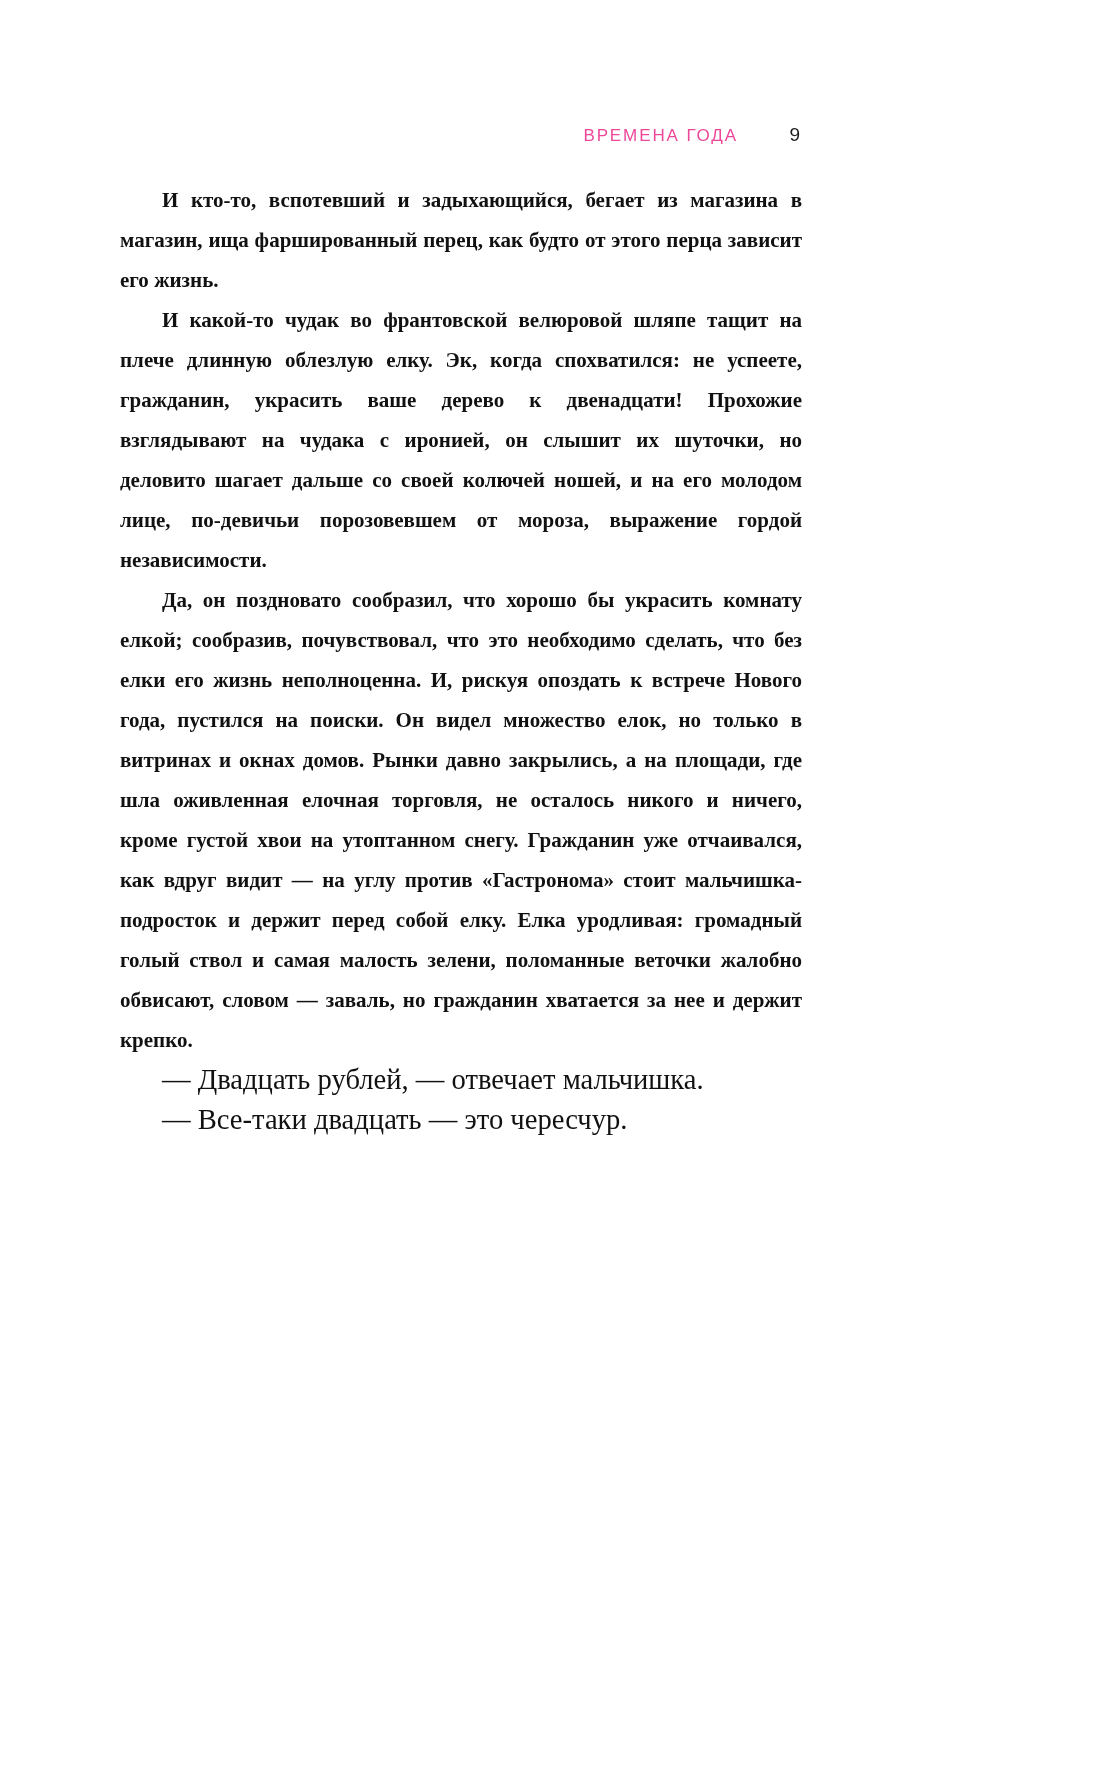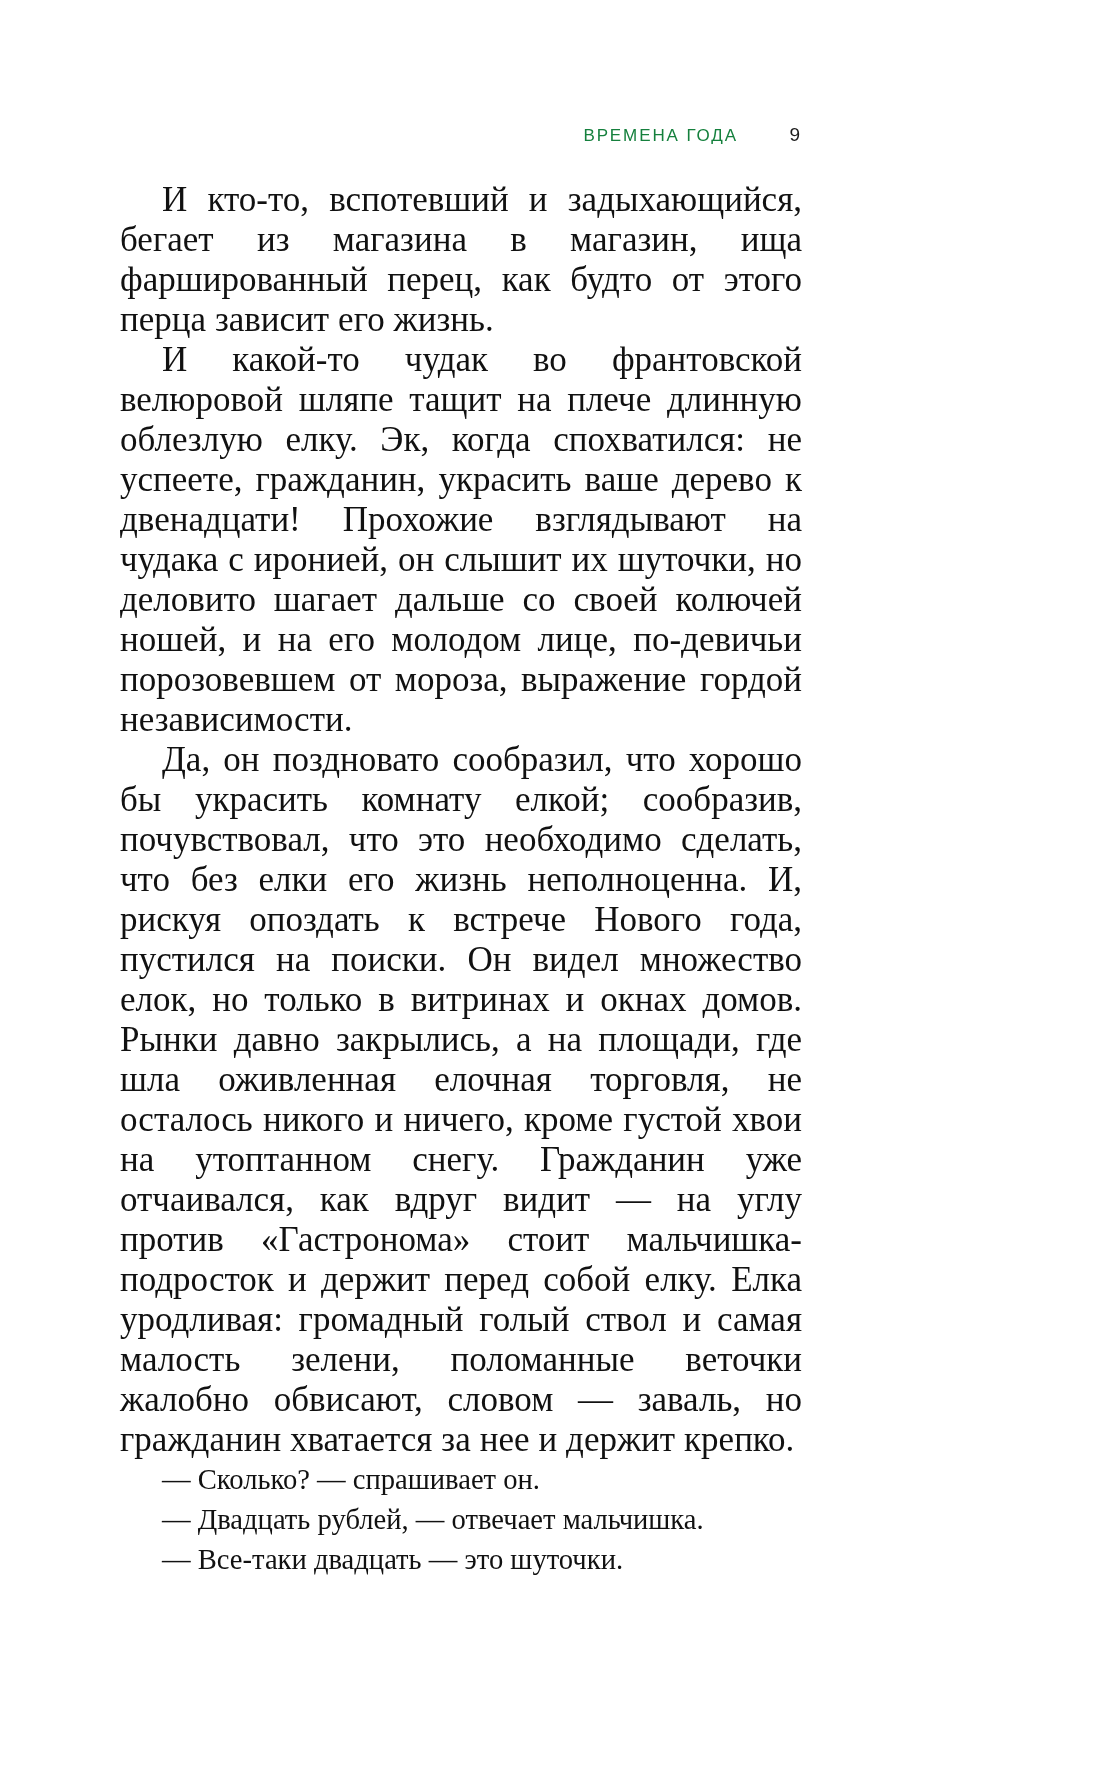--- a/index.html
+++ b/index.html
@@ -35,21 +35,21 @@
     width: 680px;
     display: flex;
     align-items: baseline;
     justify-content: flex-end;
     font-family: "Liberation Sans", "DejaVu Sans", sans-serif;
   }
   .running-head .title {
     font-size: 17px;
     letter-spacing: 1.9px;
     text-transform: uppercase;
-    color: #15803d;
+    color: #ec4899;
     font-weight: 400;
     white-space: nowrap;
     margin-left: 27px;
   }
   .running-head .folio {
     font-size: 19px;
     color: #1b1b1b;
     font-weight: 400;
     margin-left: 44px;
     min-width: 18px;
@@ -60,27 +60,28 @@
   
   .textblock {
     position: absolute;
     left: 120px;
     top: 180px;
     width: 682px;
   }
 
   p.para {
     margin: 0;
-    font-size: 35px;
+    font-size: 21px;
     line-height: 40px;
     text-align: justify;
     text-justify: inter-word;
     text-indent: 42px;
     hyphens: manual;
     word-spacing: 0.2px;
+    font-weight: bold;
   }
   
   p.dialogue {
     margin: 0;
     font-size: 28.6px;
     line-height: 40px;
     text-align: justify;
     text-indent: 42px;
   }
 </style>
@@ -91,18 +92,17 @@
 
   <div class="running-head">
     <span class="title">ВРЕМЕНА ГОДА</span>
     <span class="folio">9</span>
   </div>
 
   <div class="textblock">
     <p class="para">И кто-то, вспотевший и задыхающийся, бегает из магазина в магазин, ища фаршированный перец, как будто от этого перца зависит его жизнь.</p>
     <p class="para">И какой-то чудак во франтовской велюровой шляпе тащит на плече длинную облезлую елку. Эк, когда спохватился: не успеете, гражданин, украсить ваше дерево к двенадцати! Прохожие взглядывают на чудака с иронией, он слышит их шуточки, но деловито шагает дальше со своей колючей ношей, и на его молодом лице, по-девичьи порозовевшем от мороза, выражение гордой независимости.</p>
     <p class="para">Да, он поздновато сообразил, что хорошо бы украсить комнату елкой; сообразив, почувствовал, что это необходимо сделать, что без елки его жизнь неполноценна. И, рискуя опоздать к встрече Нового года, пустился на поиски. Он видел множество елок, но только в витринах и окнах домов. Рынки давно закрылись, а на площади, где шла оживленная елочная торговля, не осталось никого и ничего, кроме густой хвои на утоптанном снегу. Гражданин уже отчаивался, как вдруг видит — на углу против «Гастронома» стоит мальчишка-подросток и держит перед собой елку. Елка уродливая: громадный голый ствол и самая малость зелени, поломанные веточки жалобно обвисают, словом — заваль, но гражданин хватается за нее и держит крепко.</p>
-    <p class="dialogue">— Сколько? — спрашивает он.</p>
     <p class="dialogue">— Двадцать рублей, — отвечает мальчишка.</p>
-    <p class="dialogue">— Все-таки двадцать — это шуточки.</p>
+    <p class="dialogue">— Все-таки двадцать — это чересчур.</p>
   </div>
 
 </div>
 
 </body></html>

